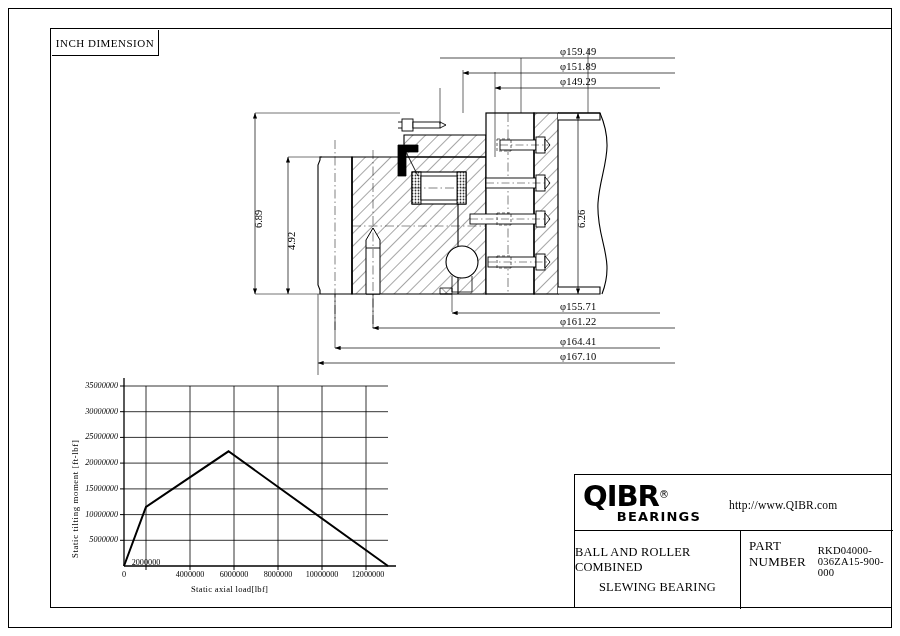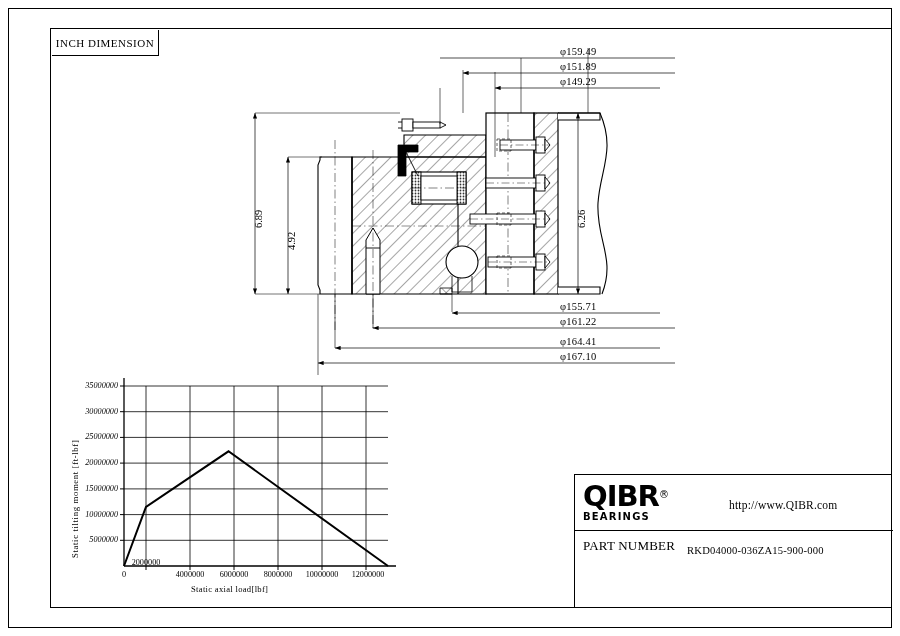--- a/index.html
+++ b/index.html
@@ -26,21 +26,21 @@
 
   
   .tb{position:absolute;left:574px;top:474px;width:318px;height:134px;box-sizing:border-box;border:1.3px solid #000;border-right:none;border-bottom:none;}
   .tb-row1{position:absolute;left:0;top:0;width:318px;height:56px;box-sizing:border-box;border-bottom:1.3px solid #000;display:flex;align-items:center;}
   .tb-row2{position:absolute;left:0;top:56px;width:318px;height:78px;box-sizing:border-box;display:flex;}
   .tb-left{width:166px;height:100%;box-sizing:border-box;border-right:1.3px solid #000;display:flex;flex-direction:column;align-items:center;justify-content:center;}
   .tb-right{flex:1;height:100%;box-sizing:border-box;display:flex;flex-direction:row;}
   .logo-wrap{width:118px;padding-left:8px;display:flex;flex-direction:column;}
   .logo-main{font-family:"DejaVu Sans",sans-serif;font-weight:bold;font-size:29px;letter-spacing:-1px;line-height:27px;position:relative;}
   .logo-reg{position:absolute;font-size:10px;font-weight:normal;top:-2px;}
-  .logo-sub{font-family:"DejaVu Sans",sans-serif;font-weight:bold;font-size:10px;letter-spacing:1.2px;line-height:11px;margin-top:1px;}
+  .logo-sub{font-family:"DejaVu Sans",sans-serif;font-weight:bold;font-size:13px;letter-spacing:1.2px;line-height:11px;margin-top:1px;text-align:right;}
   .co-wrap{flex:1;display:flex;flex-direction:column;justify-content:center;padding-left:2px;}
   .co-name{font-size:11.5px;letter-spacing:.2px;}
   .co-url{font-size:11.5px;letter-spacing:.2px;padding-left:26px;margin-top:5px;}
   .prod-l1{font-size:12.4px;letter-spacing:.2px;}
   .prod-l2{font-size:12.4px;letter-spacing:.2px;margin-top:5px;}
   .pn-label{font-size:13px;letter-spacing:.2px;padding:7px 0 0 8px;}
   .pn-value{font-size:10.6px;letter-spacing:.2px;padding:14px 0 0 12px;}
 </style>
 </head>
 <body>
@@ -273,20 +273,24 @@
           <span>QIBR</span><span class="logo-reg">®</span>
         </div>
         <div class="logo-sub">BEARINGS</div>
       </div>
       <div class="co-wrap">
         <div class="co-url">http://www.QIBR.com</div>
       </div>
     </div>
 
     <div class="tb-row2">
+      <div class="tb-left">
+        <div class="prod-l1">BALL AND ROLLER COMBINED</div>
+        <div class="prod-l2">SLEWING BEARING</div>
+      </div>
       <div class="tb-right">
         <div class="pn-label">PART NUMBER</div>
         <div class="pn-value">RKD04000-036ZA15-900-000</div>
       </div>
     </div>
   </div>
 
 </div>
 
 </body></html>

